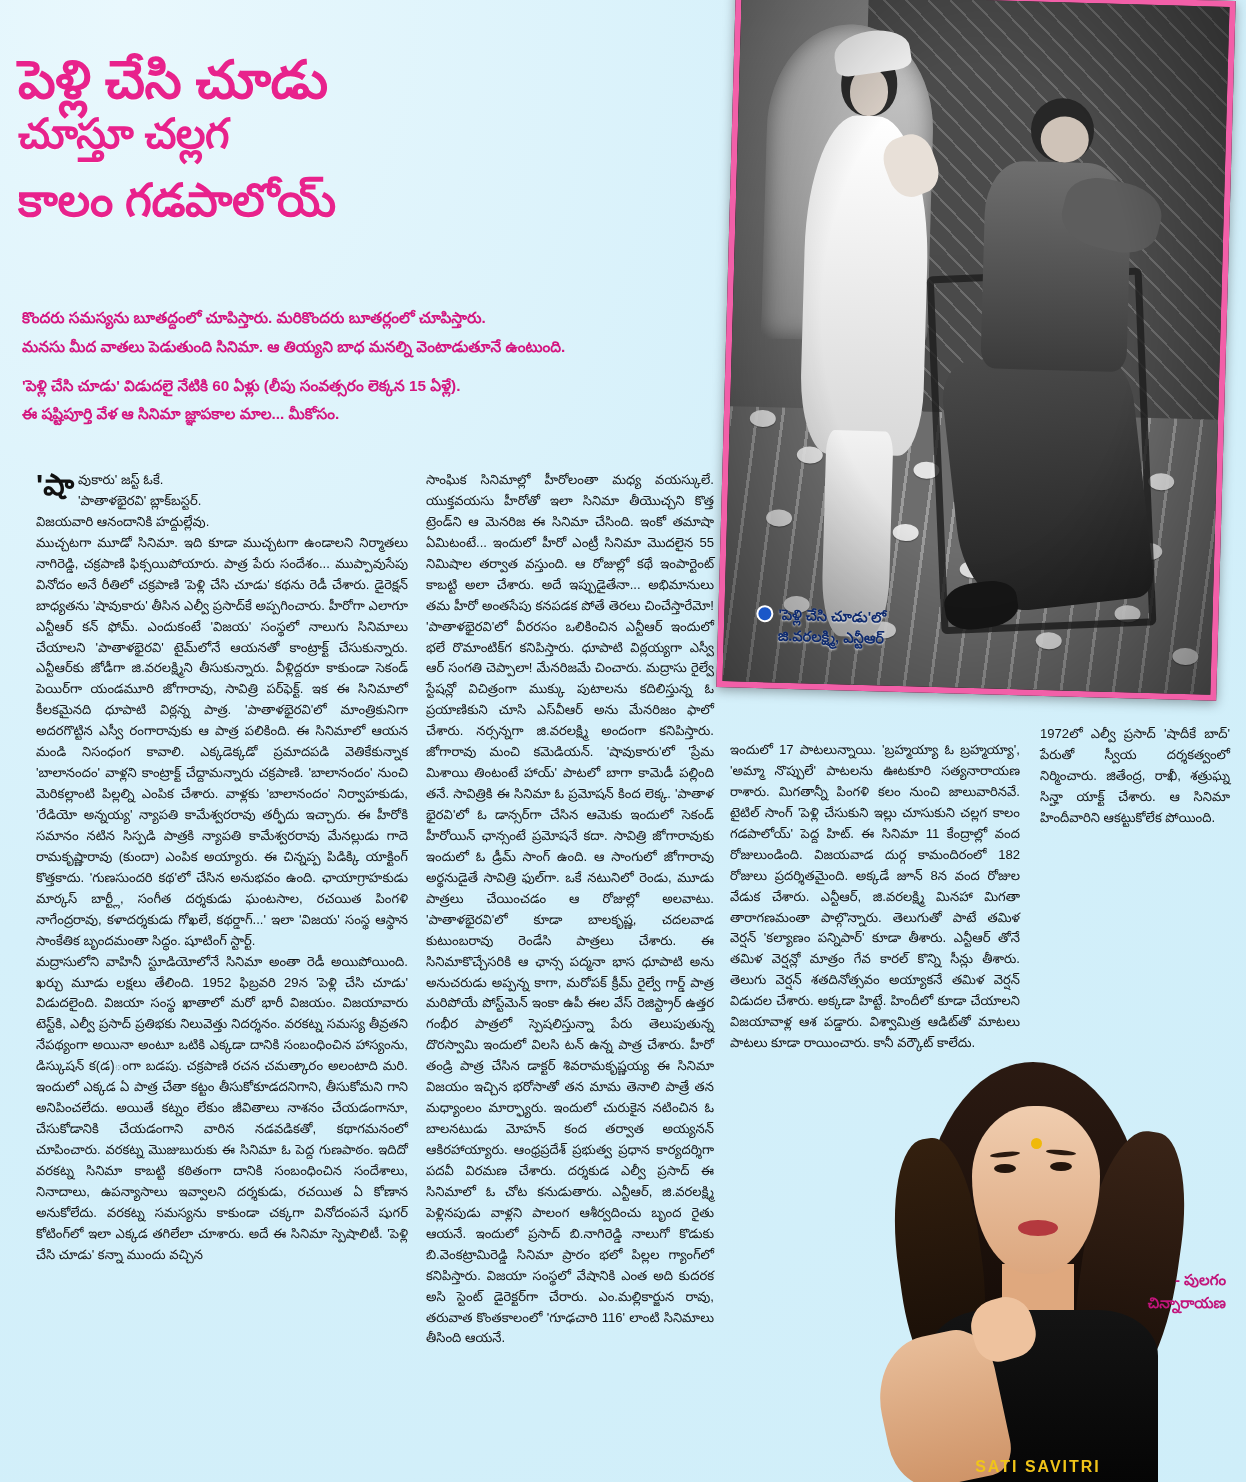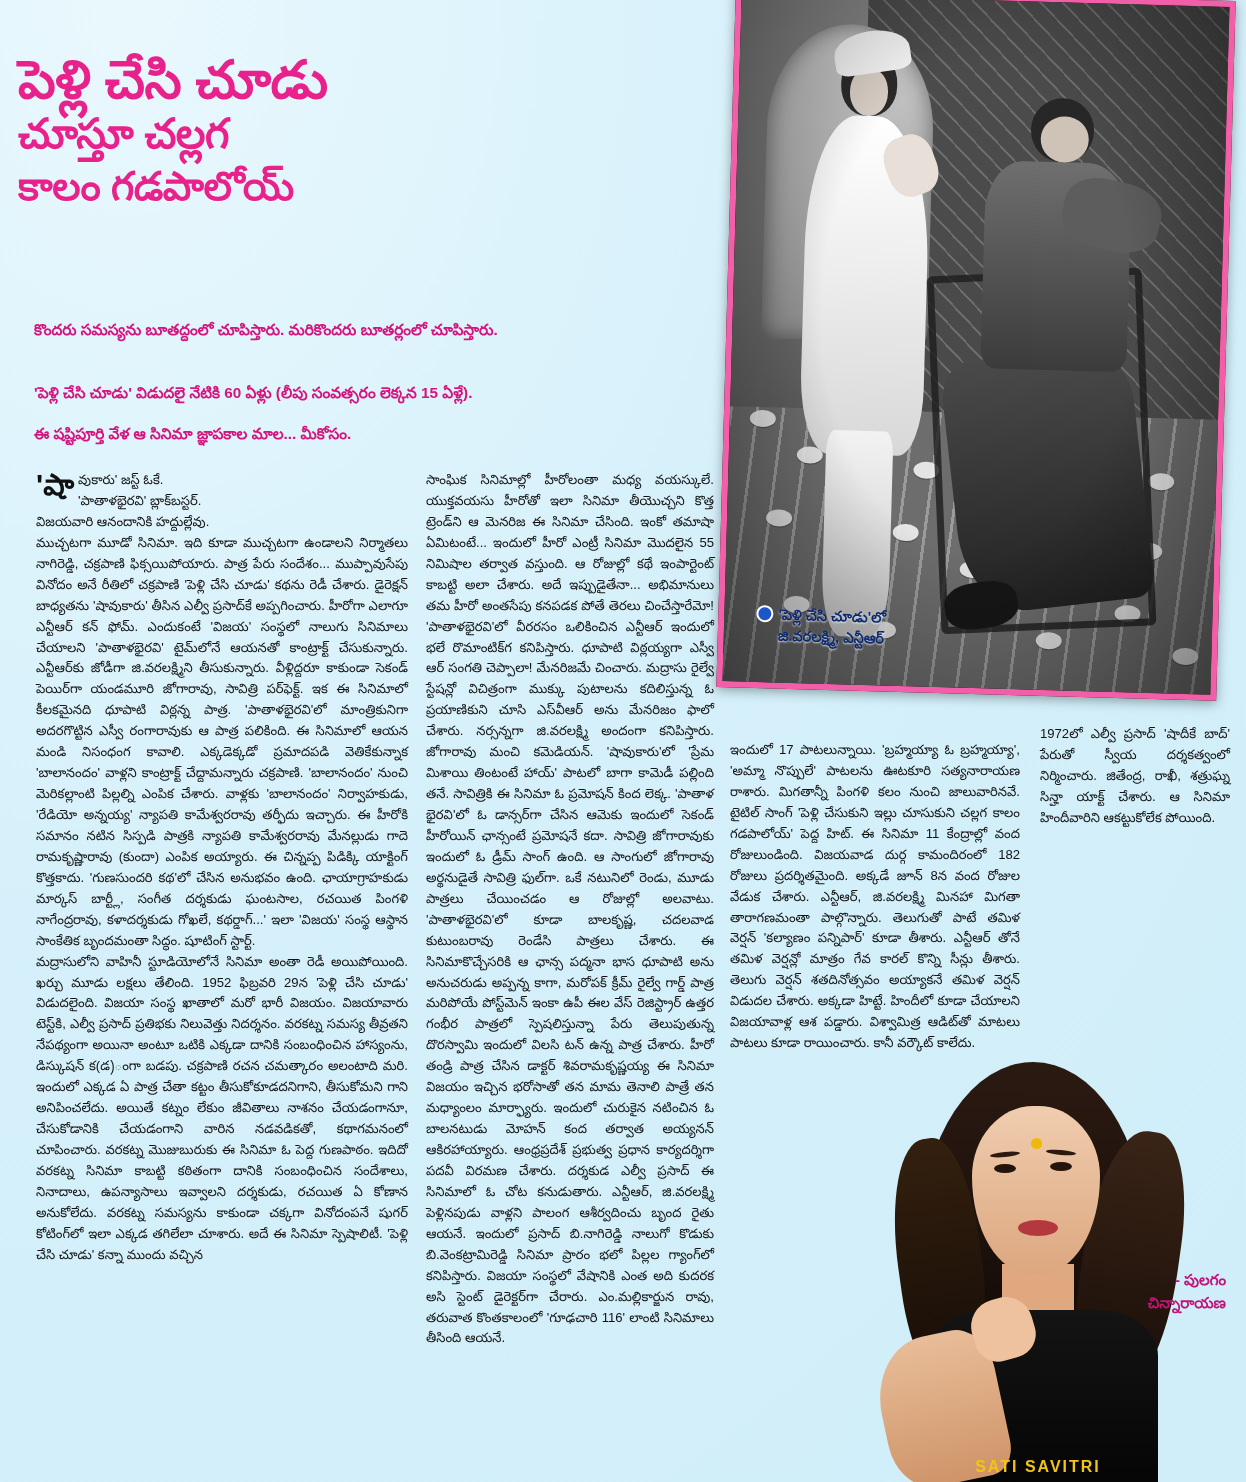--- a/index.html
+++ b/index.html
@@ -27,32 +27,32 @@
   .hl-line {
     font-family:"Liberation Sans", sans-serif;
     font-weight:bold;
     color:#e8228c;
     line-height:1.06;
     letter-spacing:-0.5px;
     text-shadow:0 1px 0 rgba(255,255,255,0.6);
   }
   .hl1 { font-size:53px; }
   .hl2 { font-size:42px; margin-top:4px; }
-  .hl3 { font-size:40px; margin-top:8px; }
+  .hl3 { font-size:46px; margin-top:19px; }
 
   
   .deck {
     position:absolute; left:18px; top:302px; width:680px;
     z-index:5;
     color:#d4157f;
     font-size:15.3px;
     font-weight:bold;
     line-height:1.62;
   }
-  .deck p { margin:16px; }
+  .deck p { margin:4px; }
   .deck .gap { height:6px; }
 
   
   .photo-wrap {
     position:absolute; left:726px; top:-6px;
     width:500px; height:700px;
     transform:rotate(1.6deg);
     z-index:6;
   }
   .photo-frame {
@@ -242,20 +242,21 @@
 <div class="page-bg"></div>
 
 <div class="headline">
   <div class="hl-line hl1">పెళ్లి చేసి చూడు</div>
   <div class="hl-line hl2">చూస్తూ చల్లగ</div>
   <div class="hl-line hl3">కాలం గడపాలోయ్</div>
 </div>
 
 <div class="deck">
   <p>కొందరు సమస్యను బూతద్దంలో చూపిస్తారు. మరికొందరు బూతర్లంలో చూపిస్తారు.</p>
+  <p>మనసు మీద వాతలు పెడుతుంది సినిమా. ఆ తియ్యని బాధ మనల్ని వెంటాడుతూనే ఉంటుంది.</p>
   <div class="gap"></div>
   <p>'పెళ్లి చేసి చూడు' విడుదలై నేటికి 60 ఏళ్లు (లీపు సంవత్సరం లెక్కన 15 ఏళ్లే).</p>
   <p>ఈ షష్టిపూర్తి వేళ ఆ సినిమా జ్ఞాపకాల మాల... మీకోసం.</p>
 </div>
 
 <div class="photo-wrap">
   <div class="photo-frame">
     <div class="photo-art">
       <div class="bg-wall"></div>
       <div class="bg-arch"></div>

